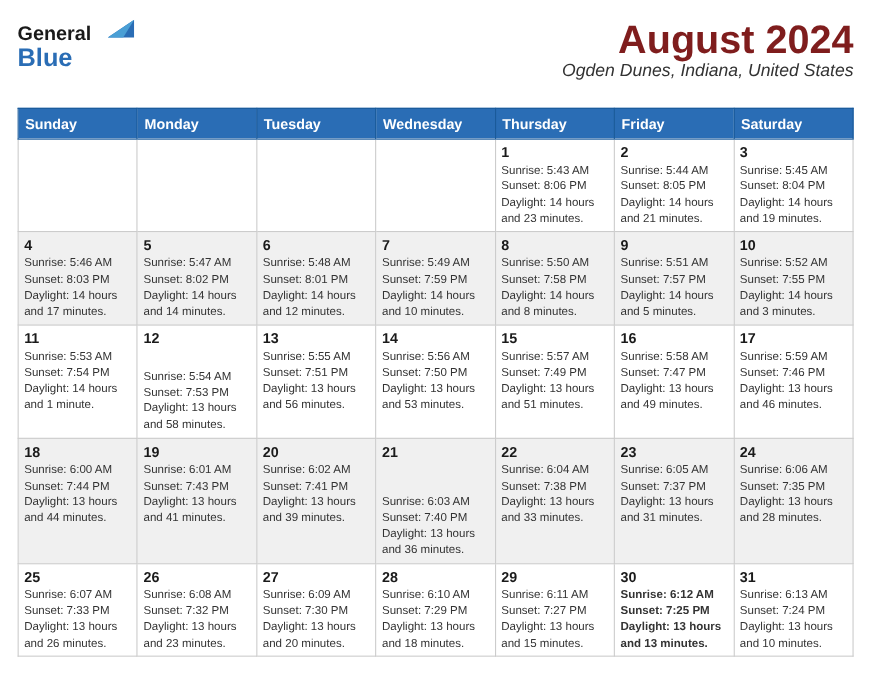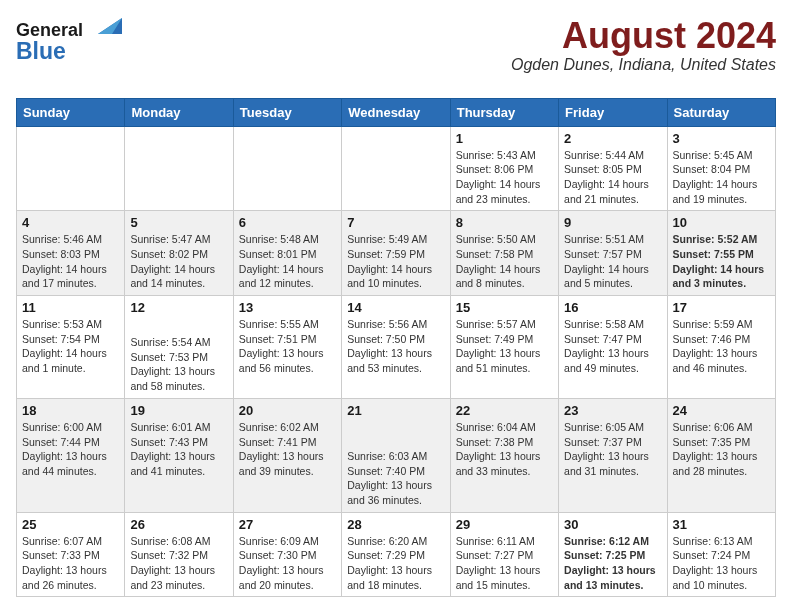--- a/index.html
+++ b/index.html
@@ -203,21 +203,21 @@
         </td>
         <td>
           <span class="day-num">9</span>
           <div class="day-info" style="white-space: pre-line;">Sunrise: 5:51 AM
 Sunset: 7:57 PM
 Daylight: 14 hours
 and 5 minutes.</div>
         </td>
         <td>
           <span class="day-num">10</span>
-          <div class="day-info" style="white-space: pre-line; font-weight: bold;">Sunrise: 5:52 AM
+          <div class="day-info" style="white-space: pre-line;">Sunrise: 5:52 AM
 Sunset: 7:55 PM
 Daylight: 14 hours
 and 3 minutes.</div>
         </td>
       </tr>
       <tr>
         <td>
           <span class="day-num">11</span>
           <div class="day-info" style="white-space: pre-line;">Sunrise: 5:53 AM
 Sunset: 7:54 PM
@@ -335,21 +335,21 @@
         </td>
         <td>
           <span class="day-num">27</span>
           <div class="day-info" style="white-space: pre-line;">Sunrise: 6:09 AM
 Sunset: 7:30 PM
 Daylight: 13 hours
 and 20 minutes.</div>
         </td>
         <td>
           <span class="day-num">28</span>
-          <div class="day-info" style="white-space: pre-line;">Sunrise: 6:20 AM
+          <div class="day-info" style="white-space: pre-line;">Sunrise: 6:10 AM
 Sunset: 7:29 PM
 Daylight: 13 hours
 and 18 minutes.</div>
         </td>
         <td>
           <span class="day-num">29</span>
           <div class="day-info" style="white-space: pre-line;">Sunrise: 6:11 AM
 Sunset: 7:27 PM
 Daylight: 13 hours
 and 15 minutes.</div>

